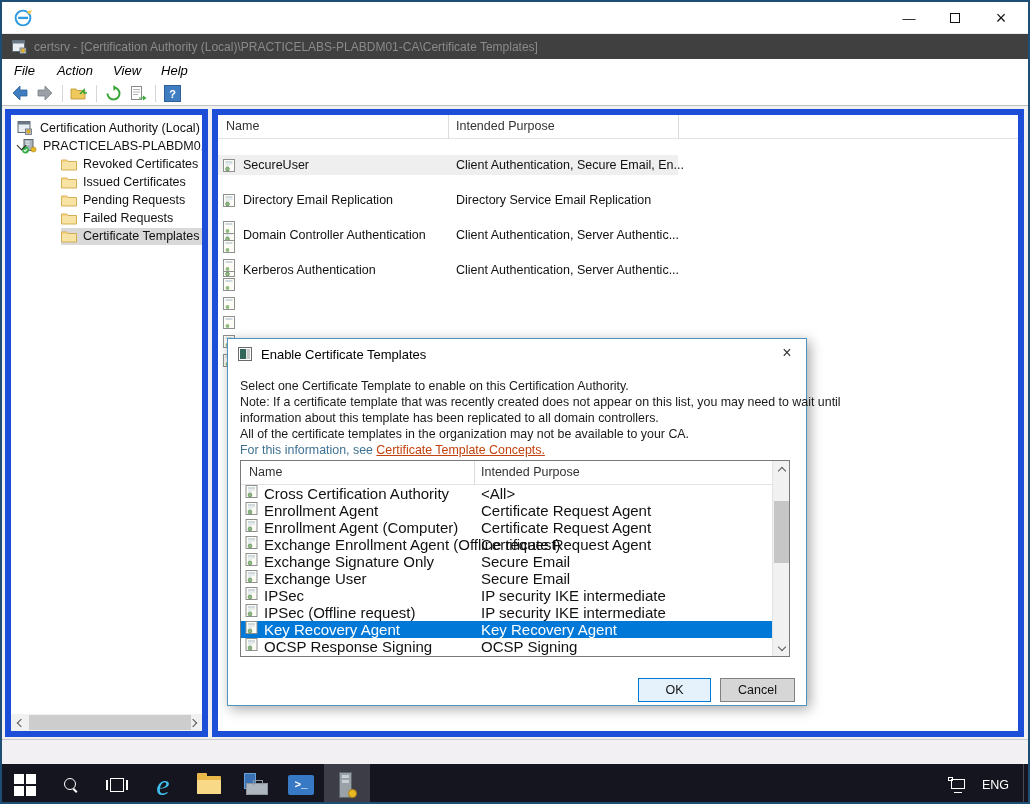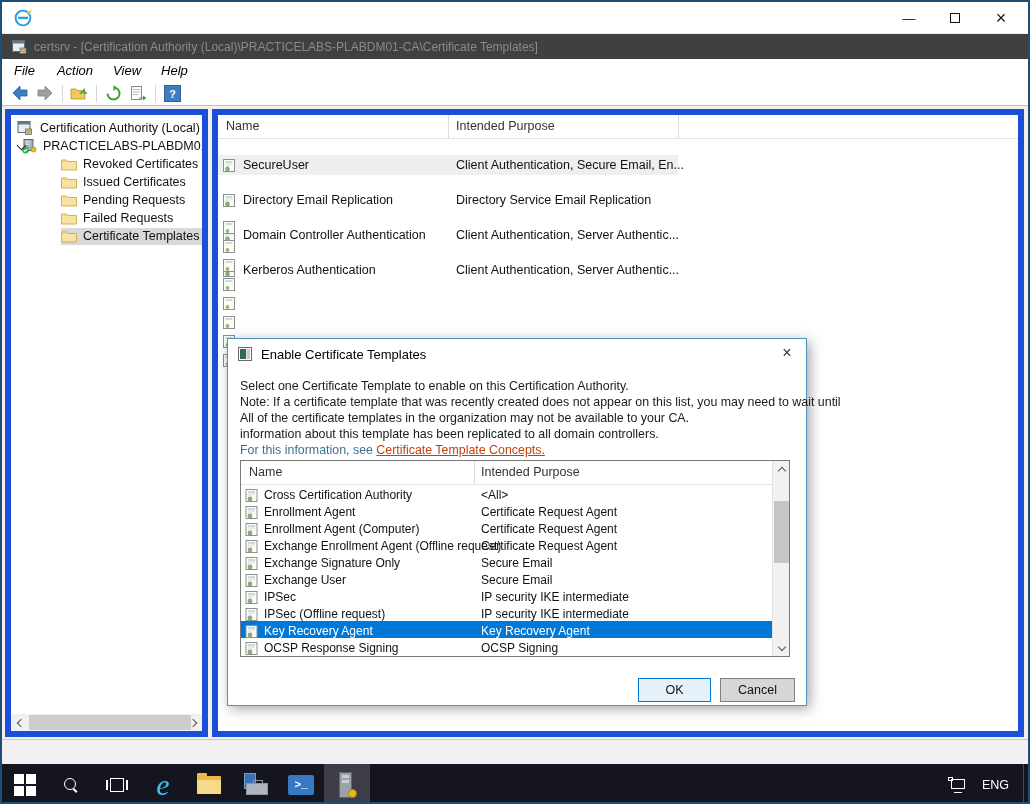--- a/index.html
+++ b/index.html
@@ -83,21 +83,21 @@
   .dlg-title-icon { margin:0 9px 0 10px; }
   .dlg-title-text { font-size:13px; color:#000; }
   .dlg-close { position:absolute; right:8px; top:3px; width:22px; height:22px; display:flex; align-items:center; justify-content:center; font-size:16px; color:#333; cursor:default; }
   .dlg-body { position:absolute; left:12px; top:39px; width:556px; font-size:12.4px; color:#1a1a1a; line-height:16px; white-space:nowrap; }
   .dlg-info { color:#3e7191; }
   .dlg-link { color:#c2410c; text-decoration:underline; cursor:pointer; }
   .dlg-list { position:absolute; left:12px; top:121px; width:550px; height:197px; border:1px solid #7a7a7a; background:#fff; overflow:hidden; }
   .dlg-list .lv-header .h2 { left:240px; }
   .dlg-list .lv-header .hdiv1 { left:233px; }
   .dlg-rows { position:absolute; left:0; top:24px; width:531px; }
-  .dlg-row { position:relative; height:17px; display:flex; align-items:flex-end; font-size:12px; white-space:nowrap; }
+  .dlg-row { position:relative; height:17px; display:flex; align-items:flex-start; font-size:15px; white-space:nowrap; }
   .dlg-row .ico { margin:0 6px 0 4px; flex:0 0 auto; }
   .dlg-row .purpose { position:absolute; left:240px; }
   .dlg-row.selected { background:#0078d7; color:#fff; }
   .vscroll { position:absolute; right:0; top:0; width:17px; height:100%; background:#f1f1f1; border-left:1px solid #e3e3e3; }
   .vs-arrow { position:absolute; left:0; width:17px; height:17px; display:flex; align-items:center; justify-content:center; }
   .vs-thumb { position:absolute; left:1px; top:40px; width:15px; height:62px; background:#c6c6c6; }
   .dlg-btn { position:absolute; height:24px; font-size:12.5px; display:flex; align-items:center; justify-content:center; cursor:default; }
   .btn-ok { left:410px; top:339px; width:73px; background:#e5f1fb; border:1px solid #0078d7; }
   .btn-cancel { left:492px; top:339px; width:75px; background:#d6d6d6; border:1px solid #808080; }
 
@@ -450,22 +450,22 @@
           <rect x="8.5" y="2" width="3.5" height="10" fill="#c9c9c9"></rect>
         </svg>
         <span class="dlg-title-text">Enable Certificate Templates</span>
         <div class="dlg-close">
             <span>×</span>
           </div>
       </div>
       <div class="dlg-body">
         <div>Select one Certificate Template to enable on this Certification Authority.</div>
         <div>Note: If a certificate template that was recently created does not appear on this list, you may need to wait until</div>
+        <div>information about this template has been replicated to all domain controllers.</div>
         <div>All of the certificate templates in the organization may not be available to your CA.</div>
-        <div>information about this template has been replicated to all domain controllers.</div>
         <div class="dlg-info">
           <span>For this information, see </span><span class="dlg-link">Certificate Template Concepts.</span>
         </div>
       </div>
 
       <div class="dlg-list">
         <div class="lv-header">
           <span class="h1">Name</span>
           <span class="hdiv1"></span>
           <span class="h2">Intended Purpose</span>

